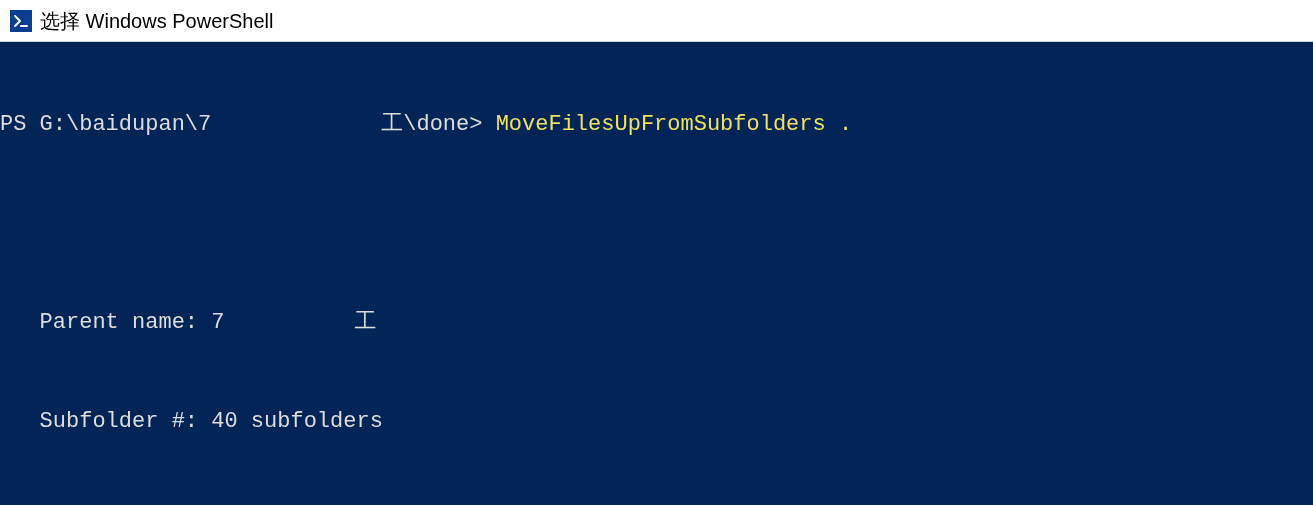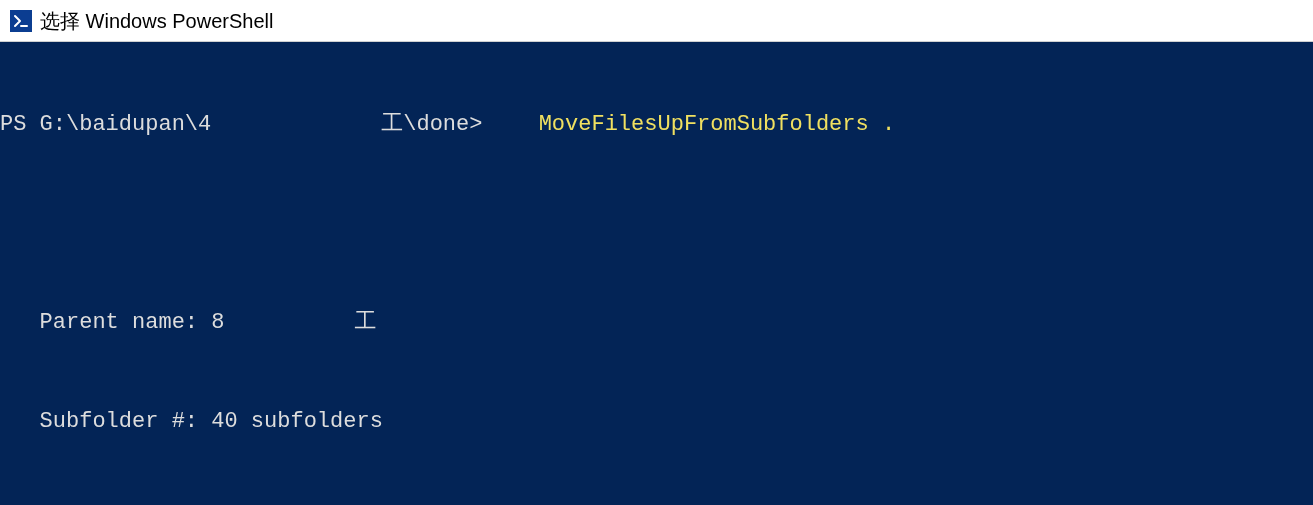--- a/index.html
+++ b/index.html
@@ -36,21 +36,21 @@
     background: #032456;
     color: #dddddd;
     font-family: "NSimSun", "Consolas", "Courier New", monospace;
     font-size: 22px;
     line-height: 33px;
     white-space: pre;
     overflow: hidden;
     position: relative;
   }
   .line { white-space: pre; }
-  .cmd { color: #f0e060; margin-left: 43px; }
+  .cmd { color: #f0e060; }
   .blank { height: 33px; }
   .redact {
     display: inline-block;
     width: 170px;
     height: 22px;
     vertical-align: -3px;
     filter: blur(5px);
   }
 </style>
 </head>
@@ -61,23 +61,23 @@
     <span class="titlebar-icon">
       <svg viewBox="0 0 16 16">
           <path d="M2 3 L7 8 L2 13" stroke="#fff" stroke-width="2" fill="none" stroke-linecap="round" stroke-linejoin="round"></path>
           <line x1="8" y1="13" x2="14" y2="13" stroke="#fff" stroke-width="2" stroke-linecap="round"></line>
         </svg>
     </span>
     <span class="titlebar-text">选择 Windows PowerShell</span>
   </div>
 
   <div class="terminal">
-    <div class="line"><span>PS G:\baidupan\4</span><span class="redact"></span><span>工\done&gt; </span><span class="cmd">MoveFilesUpFromSubfolders .</span></div>
+    <div class="line"><span>PS G:\baidupan\7</span><span class="redact"></span><span>工\done&gt; </span><span class="cmd">MoveFilesUpFromSubfolders .</span></div>
     <div class="blank"></div>
-    <div class="line"><span>   Parent name: 8</span><span class="redact" style="width:130px"></span><span>工</span></div>
+    <div class="line"><span>   Parent name: 7</span><span class="redact" style="width:130px"></span><span>工</span></div>
     <div class="line">   Subfolder #: 40 subfolders</div>
     
     
 
     
     
 
     
 
     

